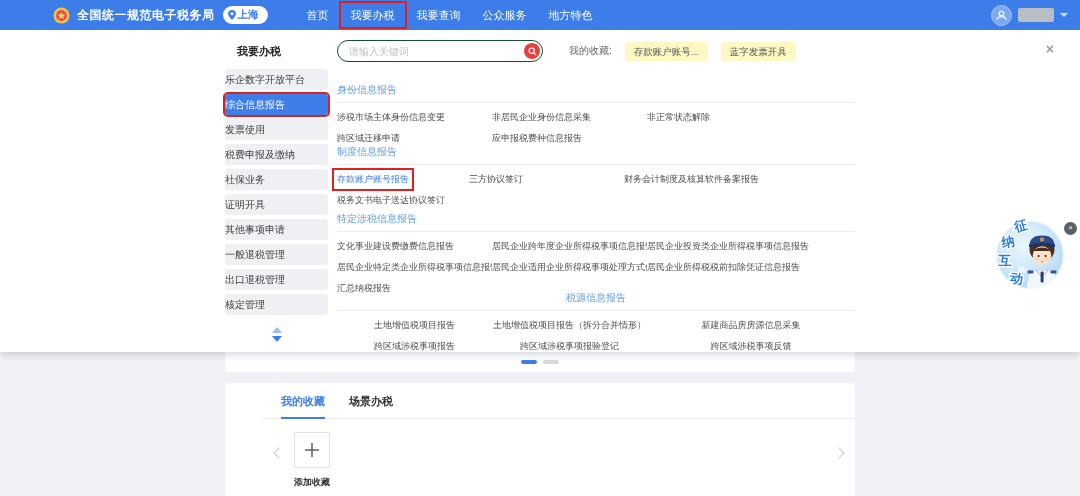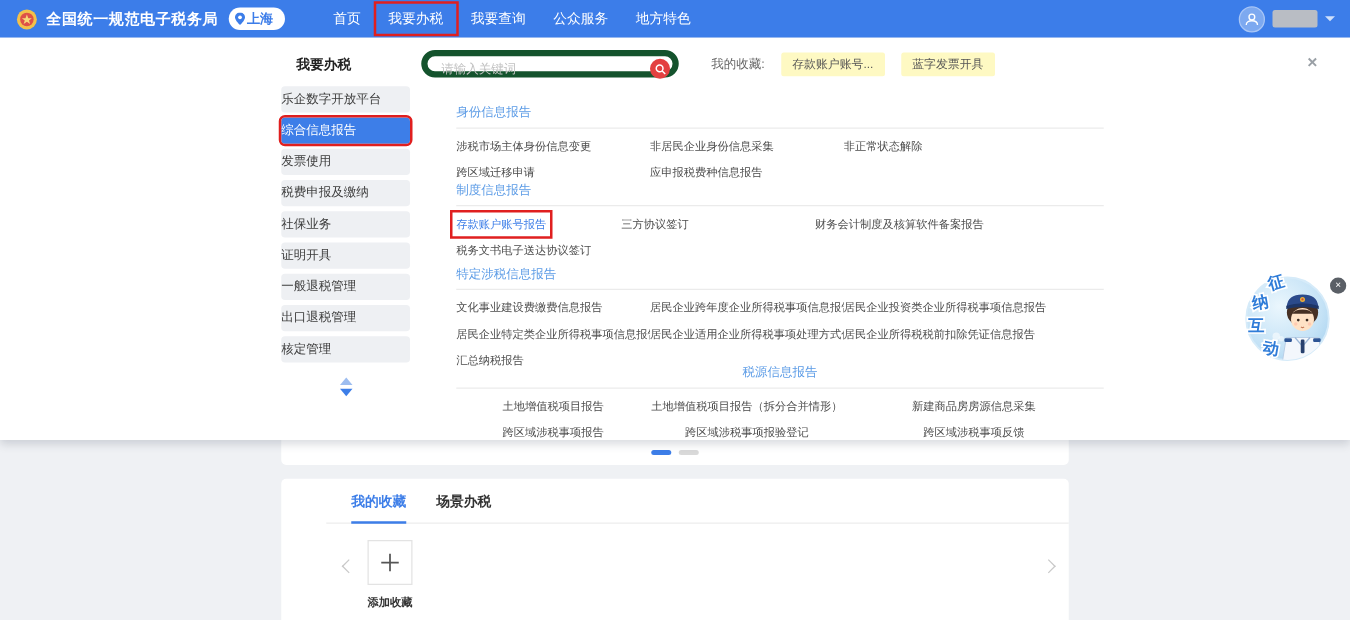--- a/index.html
+++ b/index.html
@@ -6,21 +6,21 @@
   html,body { width:1080px; height:496px; }
   body {
     position:relative; overflow:hidden;
     background:#eff1f4;
     font-family:"Liberation Sans","DejaVu Sans",sans-serif;
     color:#333;
   }
   
   .topbar {
     position:absolute; top:0; left:0; width:1080px; height:30px;
-    background:#3c7de9; display:flex; align-items:center; z-index:30;
+    background:#3c7de9; display:flex; align-items:center; z-index:30;padding-left:40px;
   }
   .logo { margin-left:13px; display:flex; align-items:center; }
   .app-title { color:#fff; font-size:12px; font-weight:bold; margin-left:7px; letter-spacing:.5px; white-space:nowrap; }
   .loc-pill {
     background:#fff; color:#3c7de9; border-radius:10px; height:18px;
     padding:0 9px 0 5px; display:flex; align-items:center; gap:2px;
     font-size:10.5px; font-weight:bold; margin-left:8px; cursor:pointer;
   }
   .nav { display:flex; margin-left:28px; height:30px; align-items:center; }
   .nav-item {
@@ -55,37 +55,37 @@
     font-size:10px; color:#3c3c3c; padding-left:0; margin-bottom:4px;
     white-space:nowrap; overflow:hidden; cursor:pointer;
   }
   .pill.selected { background:#3d7ee8; color:#fff; }
   .pill.annot { outline:2px solid #e01f1f; outline-offset:0; }
   .scroll-arrows { margin-top:12px; display:flex; flex-direction:column; align-items:center; gap:3px; cursor:pointer; }
   .tri-up { width:0;height:0;border-left:5px solid transparent;border-right:5px solid transparent;border-bottom:6px solid #9dbdf0; }
   .tri-down { width:0;height:0;border-left:5px solid transparent;border-right:5px solid transparent;border-top:6px solid #3d7ee8; }
   
   .search-row { position:absolute; left:337px; top:10px; display:flex; align-items:center; }
-  .search-box { position:relative; width:206px; height:22px; border:5px solid #14532d; border-radius:12px; background:#fff; }
+  .search-box { position:relative; width:206px; height:22px; border:1px solid #14532d; border-radius:12px; background:#fff; }
   .search-box input {
     border:none; outline:none; background:transparent; width:170px; height:18px;
     margin:1px 0 0 11px; font-size:10px; color:#333;
     font-family:"Liberation Sans","DejaVu Sans",sans-serif;
   }
   .search-box input::placeholder { color:#c2c2c2; }
   .search-btn {
     position:absolute; right:2px; top:2px; width:16px; height:16px; border-radius:50%;
     background:#e34040; display:flex; align-items:center; justify-content:center; cursor:pointer;
   }
   .recent-label { margin-left:26px; font-size:10px; color:#666; white-space:nowrap; }
   .recent-btn {
     margin-left:13px; background:#fef9c3; height:19px; line-height:19px; padding:0 9px;
     font-size:9.5px; color:#555; border-radius:2px; white-space:nowrap; cursor:pointer; min-width:62px; text-align:center;
   }
-  .section { position:absolute; left:337px; width:518px;margin-left:28px; }
+  .section { position:absolute; left:337px; width:518px; }
   .sec-title { font-size:10px; color:#5b9be6; cursor:default; }
   .sec-divider { height:1px; background:#ebebeb; width:518px; margin-top:5px; }
   .sec-row { display:flex; margin-top:8px; height:13px; }
   .cell { font-size:9px; color:#4c4c4c; white-space:nowrap; overflow:hidden; cursor:pointer; }
   .c1 { width:155px; } .c2 { width:155px; } .c3 { width:208px; }
   .cell.hl { color:#3d7ee8; outline:2px solid #e01f1f; outline-offset:3px; width:auto; max-width:150px; margin-right:60px; }
   
   .dots-strip {
     position:absolute; left:225px; top:352px; width:630px; height:20px; background:#fff;
     border-radius:0 0 4px 4px; display:flex; align-items:center; justify-content:center; gap:6px; z-index:5;
@@ -159,20 +159,21 @@
   <span class="close-x">×</span>
 
   <div class="sidebar">
     <div class="sidebar-title">我要办税</div>
     <div class="pill">乐企数字开放平台</div>
     <div class="pill selected annot">综合信息报告</div>
     <div class="pill">发票使用</div>
     <div class="pill">税费申报及缴纳</div>
     <div class="pill">社保业务</div>
     <div class="pill">证明开具</div>
+    <div class="pill">其他事项申请</div>
     <div class="pill">一般退税管理</div>
     <div class="pill">出口退税管理</div>
     <div class="pill">核定管理</div>
     <div class="scroll-arrows">
       <span class="tri-up"></span>
       <span class="tri-down"></span>
     </div>
   </div>
 
   <div class="search-row">

